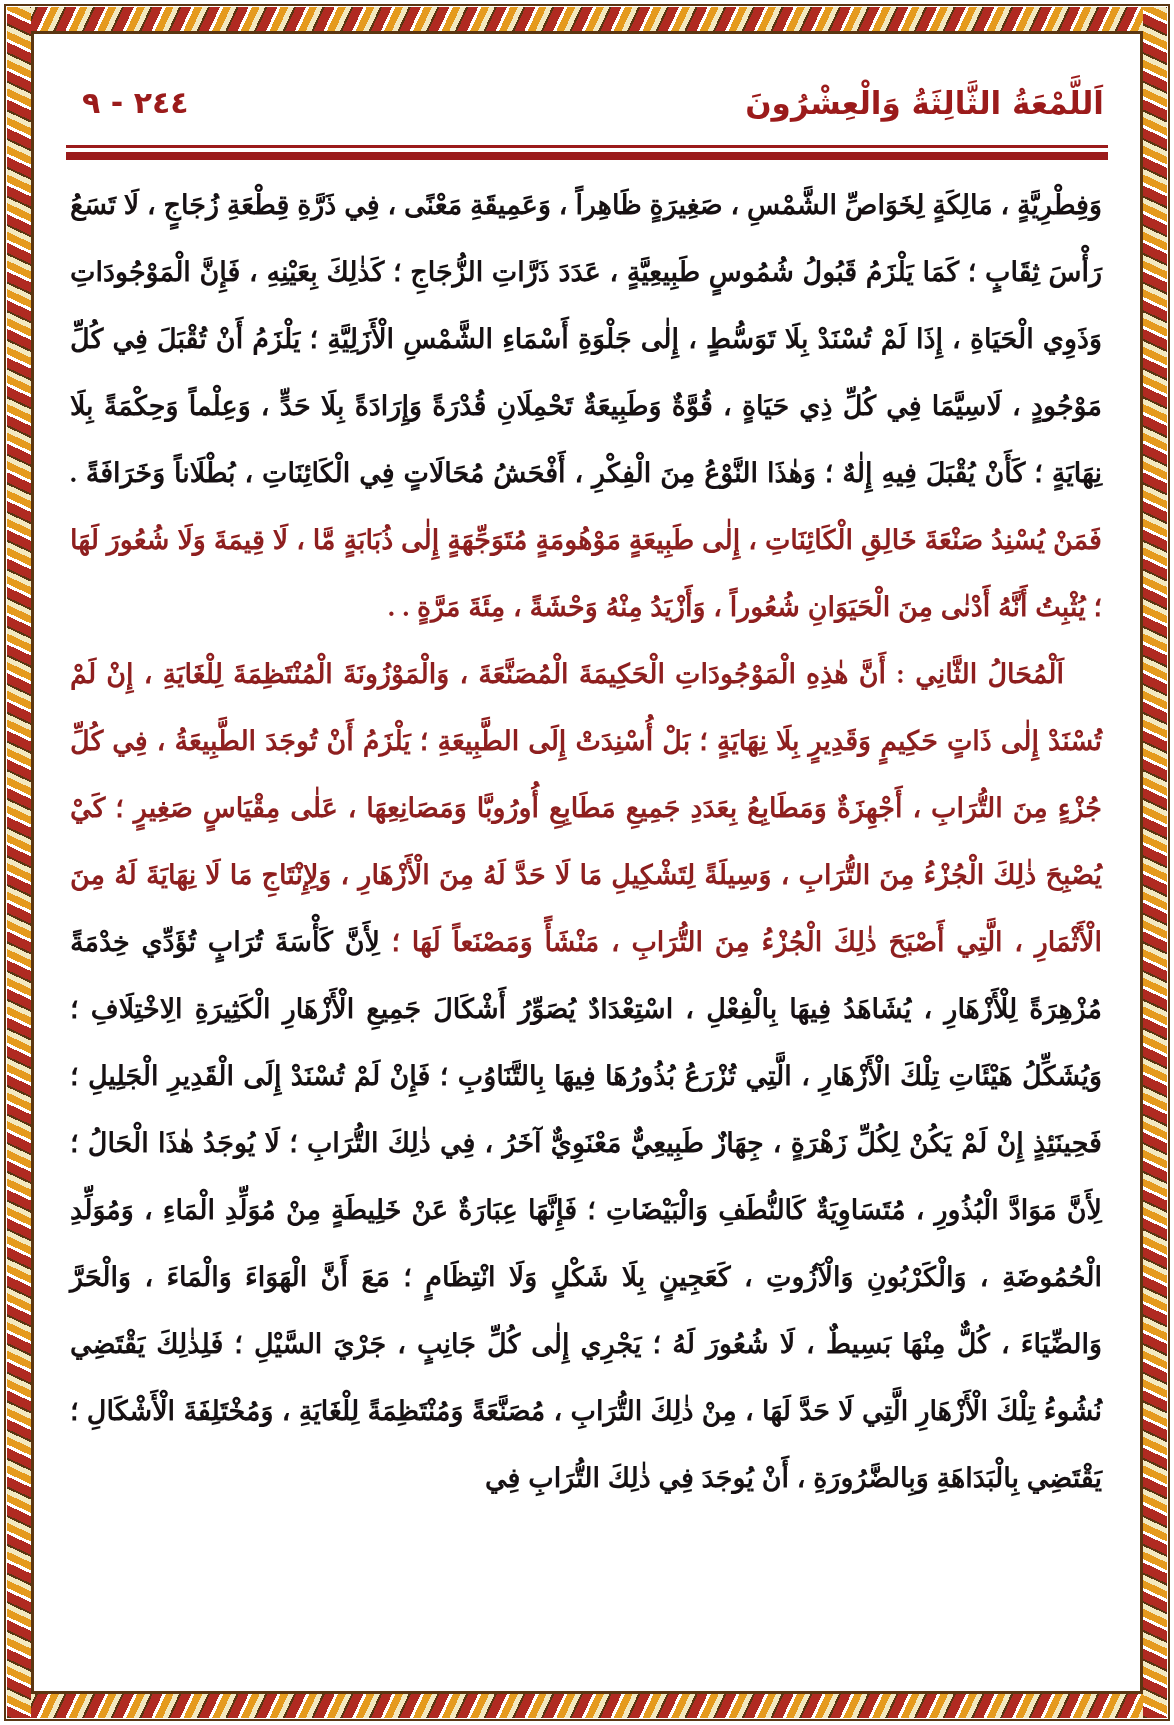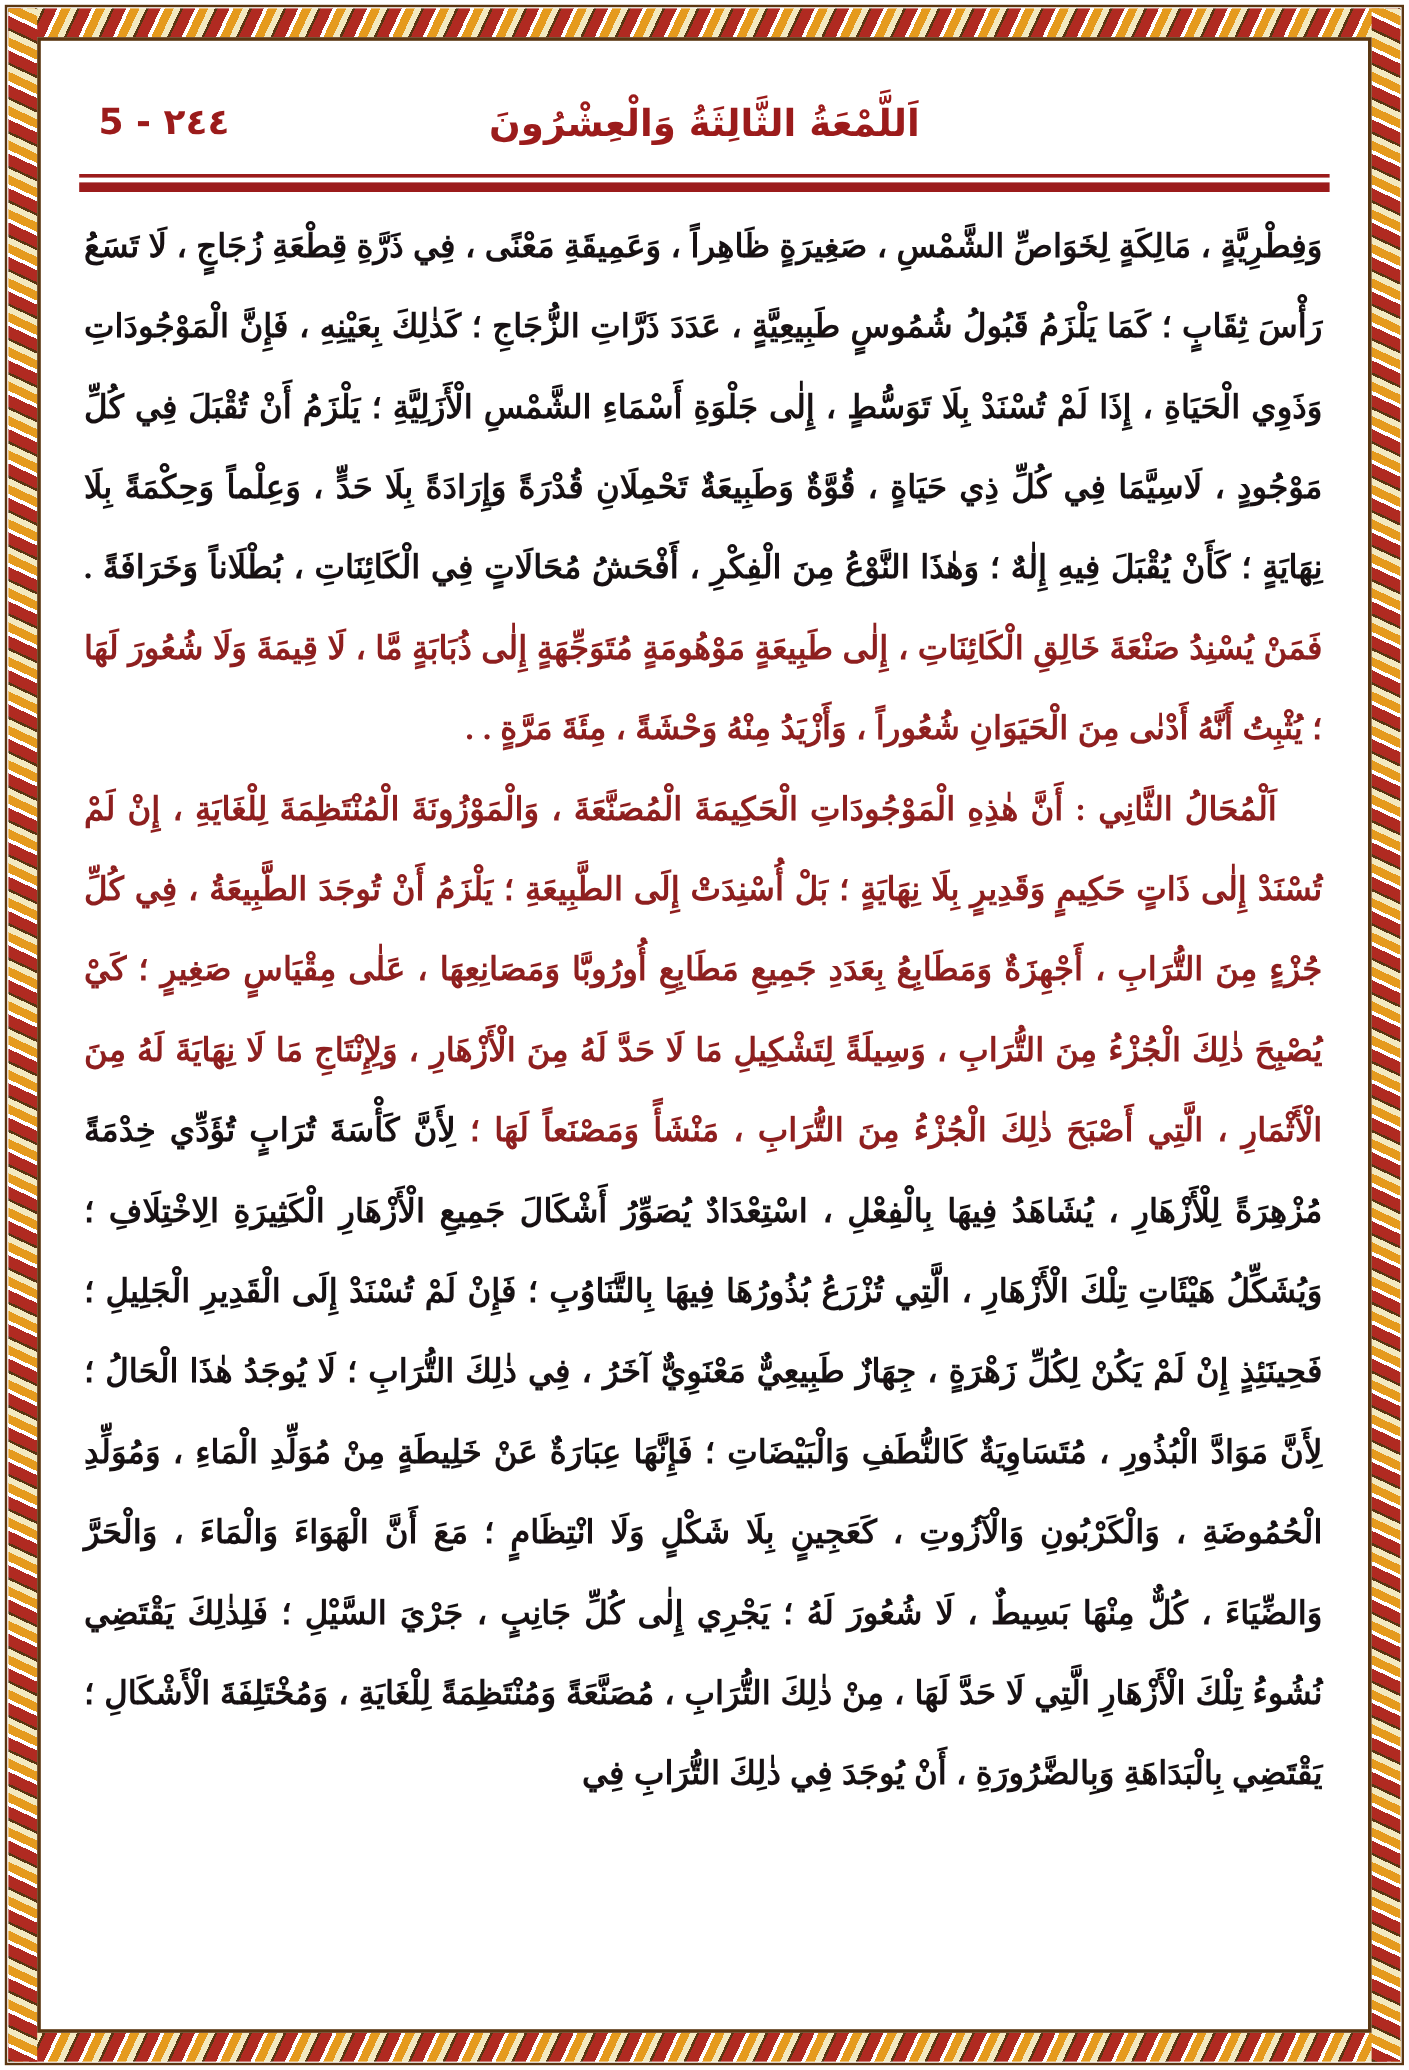--- a/index.html
+++ b/index.html
@@ -54,21 +54,20 @@
 
   
   .header {
     position: absolute;
     top: 72px; left: 70px; right: 70px;
     height: 62px;
   }
   .page-title {
     position: absolute;
     left: 0; right: 0;
-    text-align: center;
     color: var(--c-accent, #9b1b1b);
     font-size: 31px;
     font-weight: bold;
     line-height: 62px;
     white-space: nowrap;
   }
   .page-number {
     position: absolute;
     left: 12px;                
     top: 0;
@@ -123,21 +122,21 @@
 
   <div class="frame-outer-line"></div>
   <div class="band band-top"></div>
   <div class="band band-bottom"></div>
   <div class="band band-left"></div>
   <div class="band band-right"></div>
   <div class="frame-inner-line"></div>
 
   <div class="header">
     <div class="page-title">اَللَّمْعَةُ الثَّالِثَةُ وَالْعِشْرُونَ</div>
-    <div class="page-number">٢٤٤ - 5</div>
+    <div class="page-number">٢٤٤ - ٩</div>
   </div>
   <div class="header-rule"></div>
 
   <div class="body-text">
       <p class="para"><span class="seg-dark">وَفِطْرِيَّةٍ ، مَالِكَةٍ لِخَوَاصِّ الشَّمْسِ ، صَغِيرَةٍ ظَاهِراً ، وَعَمِيقَةِ مَعْنًى ، فِي ذَرَّةِ قِطْعَةِ زُجَاجٍ ، لَا تَسَعُ رَأْسَ ثِقَابٍ ؛ كَمَا يَلْزَمُ قَبُولُ شُمُوسٍ طَبِيعِيَّةٍ ، عَدَدَ ذَرَّاتِ الزُّجَاجِ ؛ كَذٰلِكَ بِعَيْنِهِ ، فَإِنَّ الْمَوْجُودَاتِ وَذَوِي الْحَيَاةِ ، إِذَا لَمْ تُسْنَدْ بِلَا تَوَسُّطٍ ، إِلٰى جَلْوَةِ أَسْمَاءِ الشَّمْسِ الْأَزَلِيَّةِ ؛ يَلْزَمُ أَنْ تُقْبَلَ فِي كُلِّ مَوْجُودٍ ، لَاسِيَّمَا فِي كُلِّ ذِي حَيَاةٍ ، قُوَّةٌ وَطَبِيعَةٌ تَحْمِلَانِ قُدْرَةً وَإِرَادَةً بِلَا حَدٍّ ، وَعِلْماً وَحِكْمَةً بِلَا نِهَايَةٍ ؛ كَأَنْ يُقْبَلَ فِيهِ إِلٰهٌ ؛ وَهٰذَا النَّوْعُ مِنَ الْفِكْرِ ، أَفْحَشُ مُحَالَاتٍ فِي الْكَائِنَاتِ ، بُطْلَاناً وَخَرَافَةً . </span><span class="seg-red">فَمَنْ يُسْنِدُ صَنْعَةَ خَالِقِ الْكَائِنَاتِ ، إِلٰى طَبِيعَةٍ مَوْهُومَةٍ مُتَوَجِّهَةٍ إِلٰى ذُبَابَةٍ مَّا ، لَا قِيمَةَ وَلَا شُعُورَ لَهَا ؛ يُثْبِتُ أَنَّهُ أَدْنٰى مِنَ الْحَيَوَانِ شُعُوراً ، وَأَزْيَدُ مِنْهُ وَحْشَةً ، مِئَةَ مَرَّةٍ . .</span></p>
       <p class="para indent"><span class="seg-red">اَلْمُحَالُ الثَّانِي : أَنَّ هٰذِهِ الْمَوْجُودَاتِ الْحَكِيمَةَ الْمُصَنَّعَةَ ، وَالْمَوْزُونَةَ الْمُنْتَظِمَةَ لِلْغَايَةِ ، إِنْ لَمْ تُسْنَدْ إِلٰى ذَاتٍ حَكِيمٍ وَقَدِيرٍ بِلَا نِهَايَةٍ ؛ بَلْ أُسْنِدَتْ إِلَى الطَّبِيعَةِ ؛ يَلْزَمُ أَنْ تُوجَدَ الطَّبِيعَةُ ، فِي كُلِّ جُزْءٍ مِنَ التُّرَابِ ، أَجْهِزَةٌ وَمَطَابِعُ بِعَدَدِ جَمِيعِ مَطَابِعِ أُورُوبَّا وَمَصَانِعِهَا ، عَلٰى مِقْيَاسٍ صَغِيرٍ ؛ كَيْ يُصْبِحَ ذٰلِكَ الْجُزْءُ مِنَ التُّرَابِ ، وَسِيلَةً لِتَشْكِيلِ مَا لَا حَدَّ لَهُ مِنَ الْأَزْهَارِ ، وَلِإِنْتَاجِ مَا لَا نِهَايَةَ لَهُ مِنَ الْأَثْمَارِ ، الَّتِي أَصْبَحَ ذٰلِكَ الْجُزْءُ مِنَ التُّرَابِ ، مَنْشَأً وَمَصْنَعاً لَهَا ؛ </span><span class="seg-dark">لِأَنَّ كَأْسَةَ تُرَابٍ تُؤَدِّي خِدْمَةً مُزْهِرَةً لِلْأَزْهَارِ ، يُشَاهَدُ فِيهَا بِالْفِعْلِ ، اسْتِعْدَادٌ يُصَوِّرُ أَشْكَالَ جَمِيعِ الْأَزْهَارِ الْكَثِيرَةِ الِاخْتِلَافِ ؛ وَيُشَكِّلُ هَيْئَاتِ تِلْكَ الْأَزْهَارِ ، الَّتِي تُزْرَعُ بُذُورُهَا فِيهَا بِالتَّنَاوُبِ ؛ فَإِنْ لَمْ تُسْنَدْ إِلَى الْقَدِيرِ الْجَلِيلِ ؛ فَحِينَئِذٍ إِنْ لَمْ يَكُنْ لِكُلِّ زَهْرَةٍ ، جِهَازٌ طَبِيعِيٌّ مَعْنَوِيٌّ آخَرُ ، فِي ذٰلِكَ التُّرَابِ ؛ لَا يُوجَدُ هٰذَا الْحَالُ ؛ لِأَنَّ مَوَادَّ الْبُذُورِ ، مُتَسَاوِيَةٌ كَالنُّطَفِ وَالْبَيْضَاتِ ؛ فَإِنَّهَا عِبَارَةٌ عَنْ خَلِيطَةٍ مِنْ مُوَلِّدِ الْمَاءِ ، وَمُوَلِّدِ الْحُمُوضَةِ ، وَالْكَرْبُونِ وَالْآزُوتِ ، كَعَجِينٍ بِلَا شَكْلٍ وَلَا انْتِظَامٍ ؛ مَعَ أَنَّ الْهَوَاءَ وَالْمَاءَ ، وَالْحَرَّ وَالضِّيَاءَ ، كُلٌّ مِنْهَا بَسِيطٌ ، لَا شُعُورَ لَهُ ؛ يَجْرِي إِلٰى كُلِّ جَانِبٍ ، جَرْيَ السَّيْلِ ؛ فَلِذٰلِكَ يَقْتَضِي نُشُوءُ تِلْكَ الْأَزْهَارِ الَّتِي لَا حَدَّ لَهَا ، مِنْ ذٰلِكَ التُّرَابِ ، مُصَنَّعَةً وَمُنْتَظِمَةً لِلْغَايَةِ ، وَمُخْتَلِفَةَ الْأَشْكَالِ ؛ يَقْتَضِي بِالْبَدَاهَةِ وَبِالضَّرُورَةِ ، أَنْ يُوجَدَ فِي ذٰلِكَ التُّرَابِ فِي</span></p>
     </div>
 
 </div>
 

